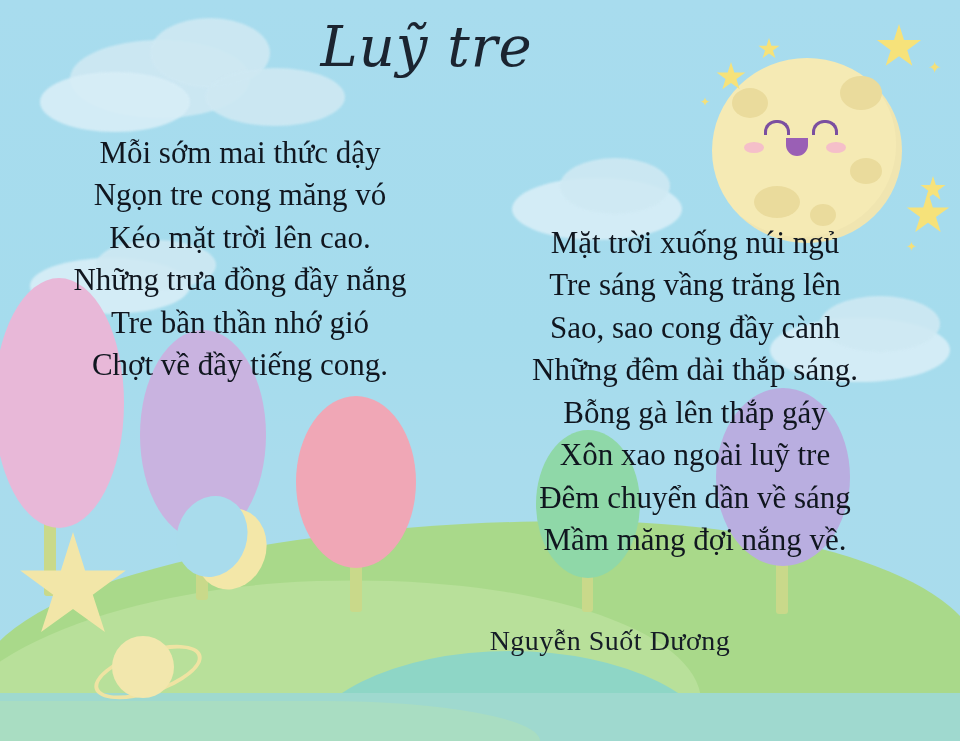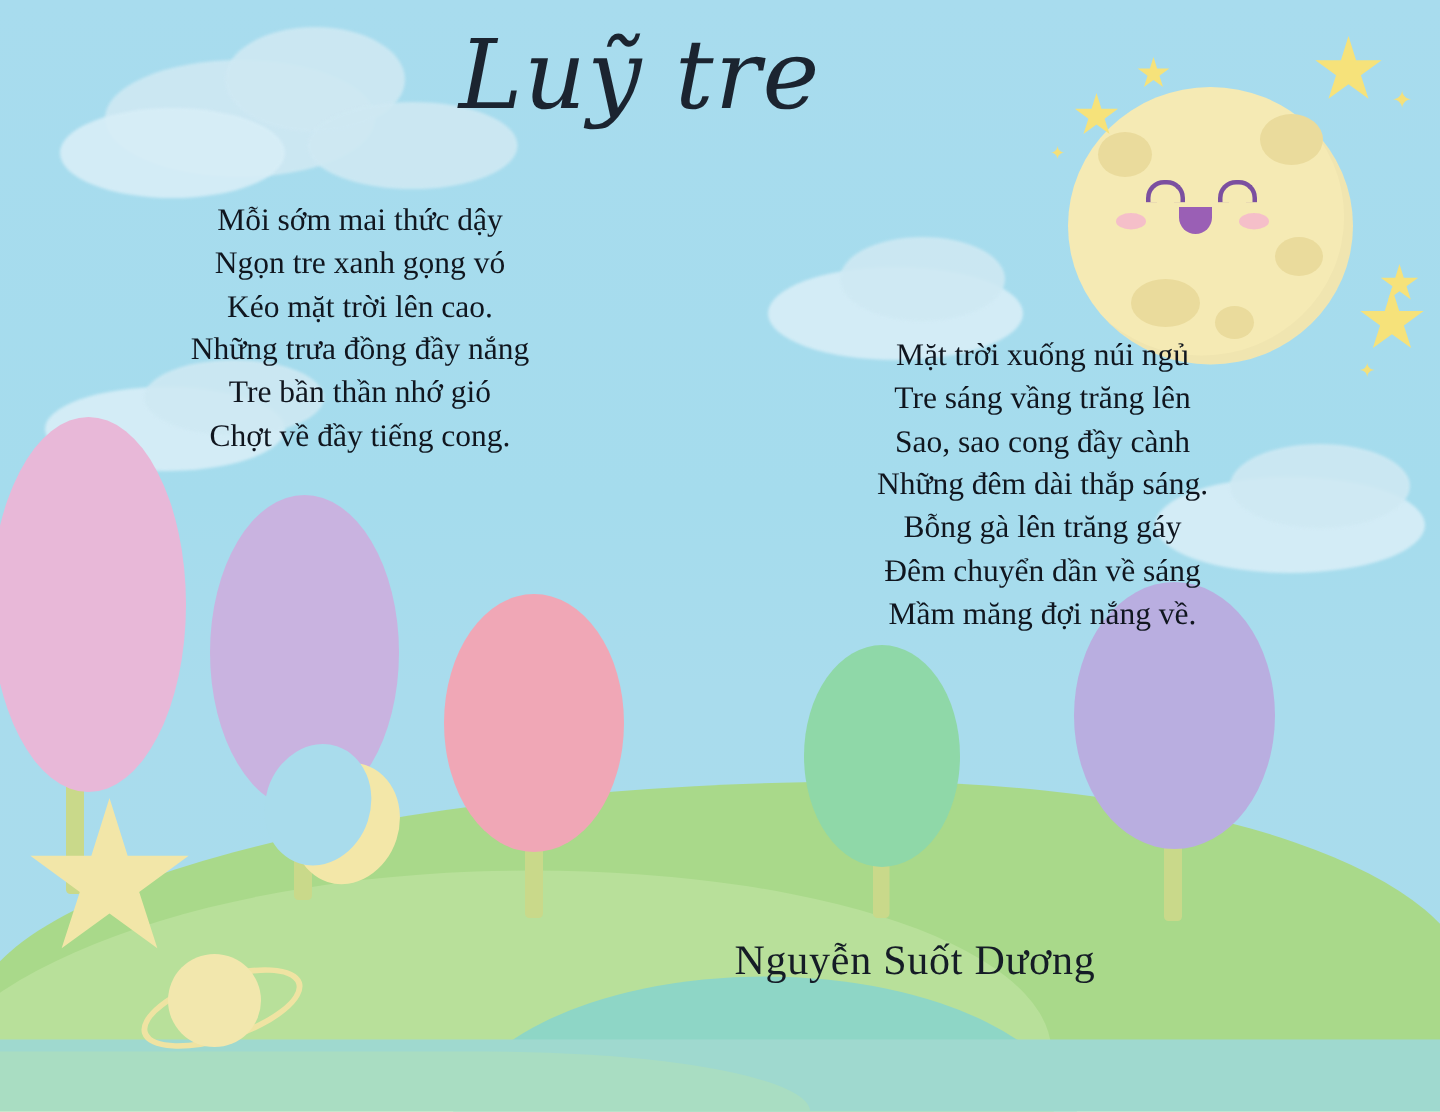--- a/index.html
+++ b/index.html
@@ -205,29 +205,29 @@
 
   
   #title {
     position: absolute;
     left: 0;
     top: 14px;
     width: 853px;
     text-align: center;
     font-family: "DejaVu Serif", serif;
     font-style: italic;
-    font-size: 64px;
+    font-size: 56px;
     color: #1b2430;
     letter-spacing: 1px;
   }
 
   .stanza {
     position: absolute;
     font-family: "Liberation Serif", serif;
-    font-size: 21px;
+    font-size: 31px;
     line-height: 1.37;
     color: #10161f;
     white-space: nowrap;
   }
   .stanza div { text-align: center; }
 
   #stanza-left  { left: 10px; top: 132px; width: 460px; }
   #stanza-right { left: 470px; top: 222px; width: 450px; }
 
   #author {
@@ -310,32 +310,33 @@
     <div class="star pale" style="left:18px; top:532px; width:110px; height:110px;"></div>
     <div class="crescent"></div>
     <div class="planet-ring"></div>
     <div class="planet"></div>
   </div>
 
   <div id="title">Luỹ tre</div>
 
   <div class="stanza" id="stanza-left">
     <div>Mỗi sớm mai thức dậy</div>
-    <div>Ngọn tre xanh gọng vó</div>
+    <div>Ngọn tre cong măng vó</div>
     <div>Kéo mặt trời lên cao.</div>
     <div>Những trưa đồng đầy nắng</div>
     <div>Tre bần thần nhớ gió</div>
     <div>Chợt về đầy tiếng cong.</div>
   </div>
 
   <div class="stanza" id="stanza-right">
     <div>Mặt trời xuống núi ngủ</div>
     <div>Tre sáng vầng trăng lên</div>
     <div>Sao, sao cong đầy cành</div>
     <div>Những đêm dài thắp sáng.</div>
-    <div>Bỗng gà lên trăng gáy</div>
+    <div>Bỗng gà lên thắp gáy</div>
+    <div>Xôn xao ngoài luỹ tre</div>
     <div>Đêm chuyển dần về sáng</div>
     <div>Mầm măng đợi nắng về.</div>
   </div>
 
   <div id="author">Nguyễn  Suốt Dương</div>
 
 </div>
 
 </body></html>

